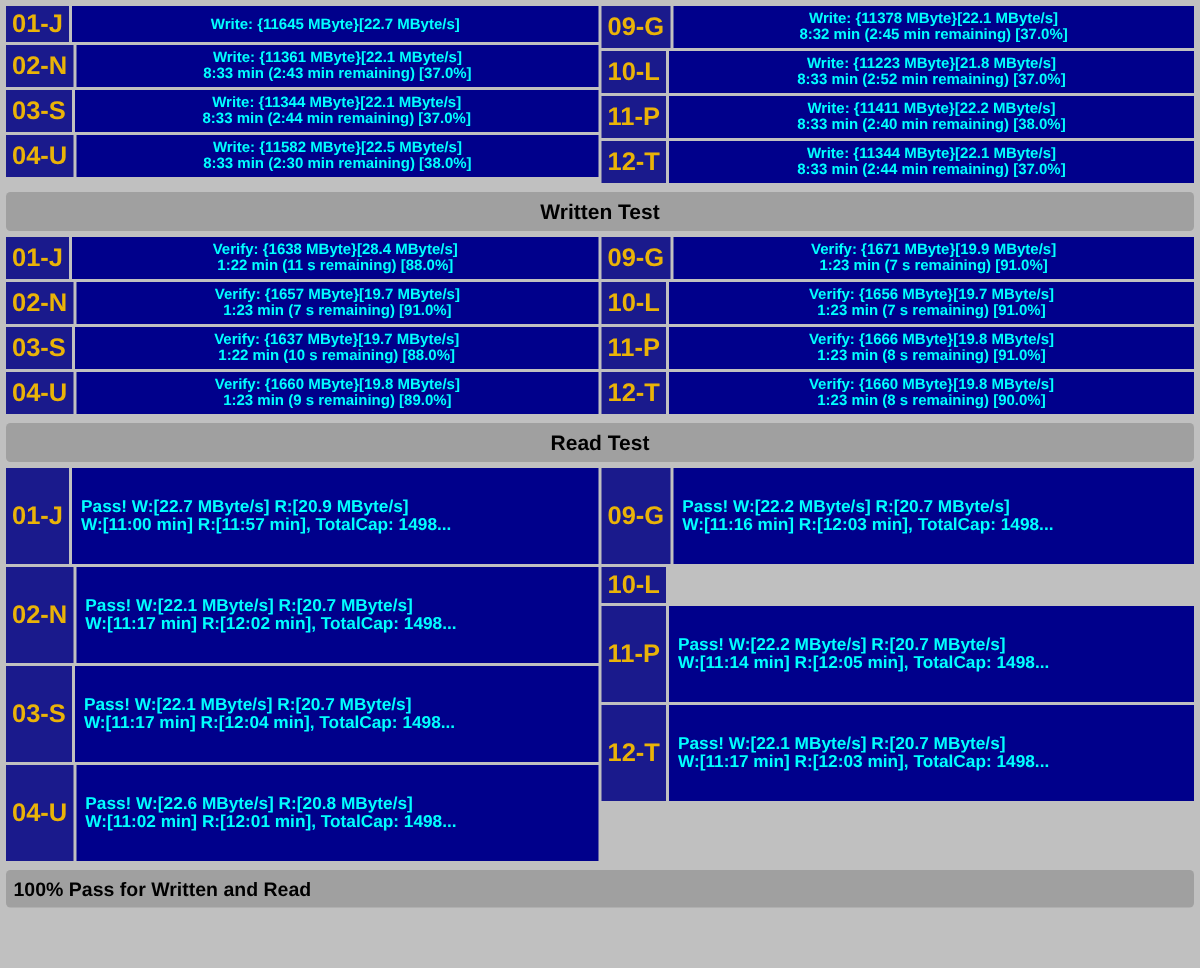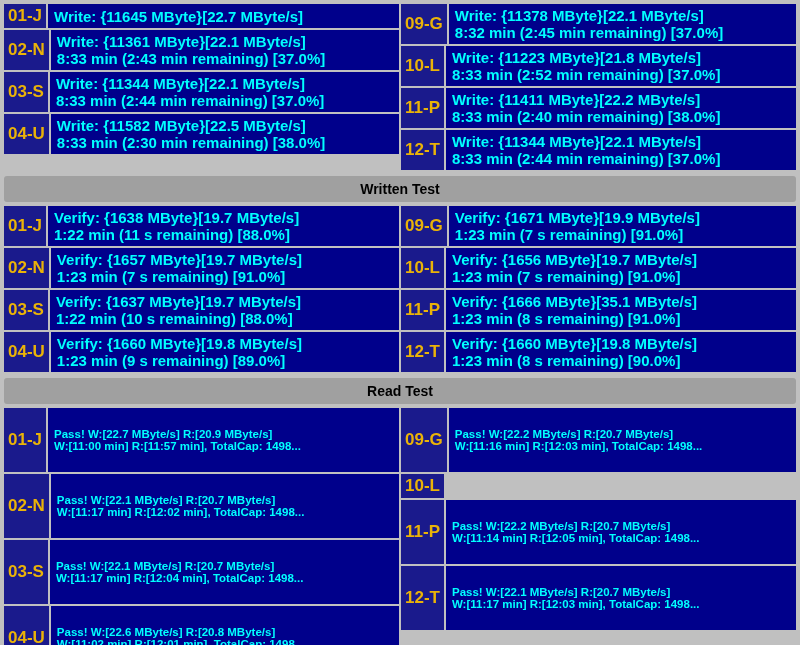--- a/index.html
+++ b/index.html
@@ -31,21 +31,22 @@
     }
     .cell-data {
       background: #00008b;
       color: #00ffff;
       flex: 1;
       padding: 3px 6px;
       display: flex;
       flex-direction: column;
       justify-content: center;
       font-weight: bold;
-      font-size: 15px;
+      font-size: 10px;
+      text-align: center;
     }
     .section-header {
       background: #a0a0a0;
       color: #000;
       text-align: center;
       font-weight: bold;
       font-size: 14px;
       padding: 5px;
       margin: 4px 0;
       border-radius: 3px;
@@ -153,21 +154,21 @@
   </div>
 
   <div class="section-header">Written Test</div>
 
   <div class="section">
     <div class="two-col-wrap">
       <div>
         <div class="row-pair">
           <div class="cell-id">01-J</div>
           <div class="cell-data">
-            <div>Verify: {1638 MByte}[19.7 MByte/s]</div>
+            <div>Verify: {1638 MByte}[28.4 MByte/s]</div>
             <div>1:22 min (11 s remaining)  [88.0%]</div>
           </div>
         </div>
         <div class="row-pair">
           <div class="cell-id">02-N</div>
           <div class="cell-data">
             <div>Verify: {1657 MByte}[19.7 MByte/s]</div>
             <div>1:23 min (7 s remaining)  [91.0%]</div>
           </div>
         </div>
@@ -197,21 +198,21 @@
         <div class="row-pair">
           <div class="cell-id">10-L</div>
           <div class="cell-data">
             <div>Verify: {1656 MByte}[19.7 MByte/s]</div>
             <div>1:23 min (7 s remaining)  [91.0%]</div>
           </div>
         </div>
         <div class="row-pair">
           <div class="cell-id">11-P</div>
           <div class="cell-data">
-            <div>Verify: {1666 MByte}[35.1 MByte/s]</div>
+            <div>Verify: {1666 MByte}[19.8 MByte/s]</div>
             <div>1:23 min (8 s remaining)  [91.0%]</div>
           </div>
         </div>
         <div class="row-pair">
           <div class="cell-id">12-T</div>
           <div class="cell-data">
             <div>Verify: {1660 MByte}[19.8 MByte/s]</div>
             <div>1:23 min (8 s remaining)  [90.0%]</div>
           </div>
         </div>

